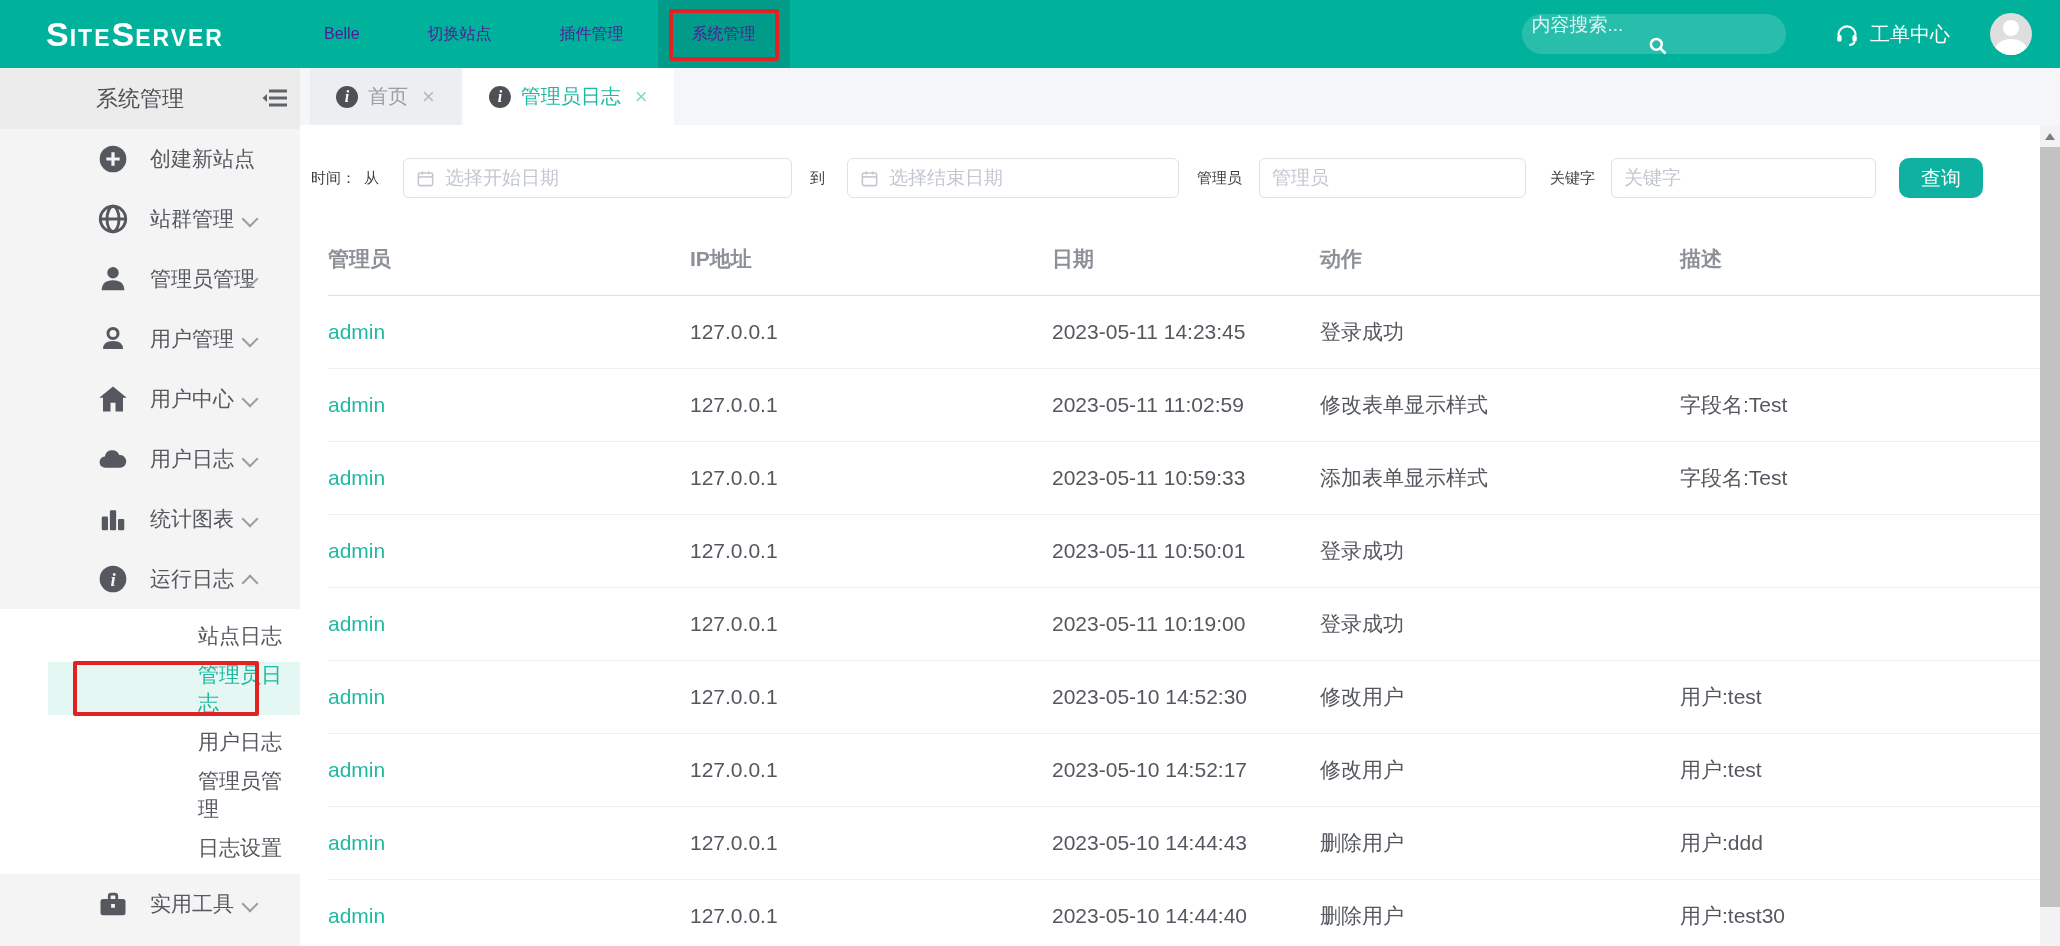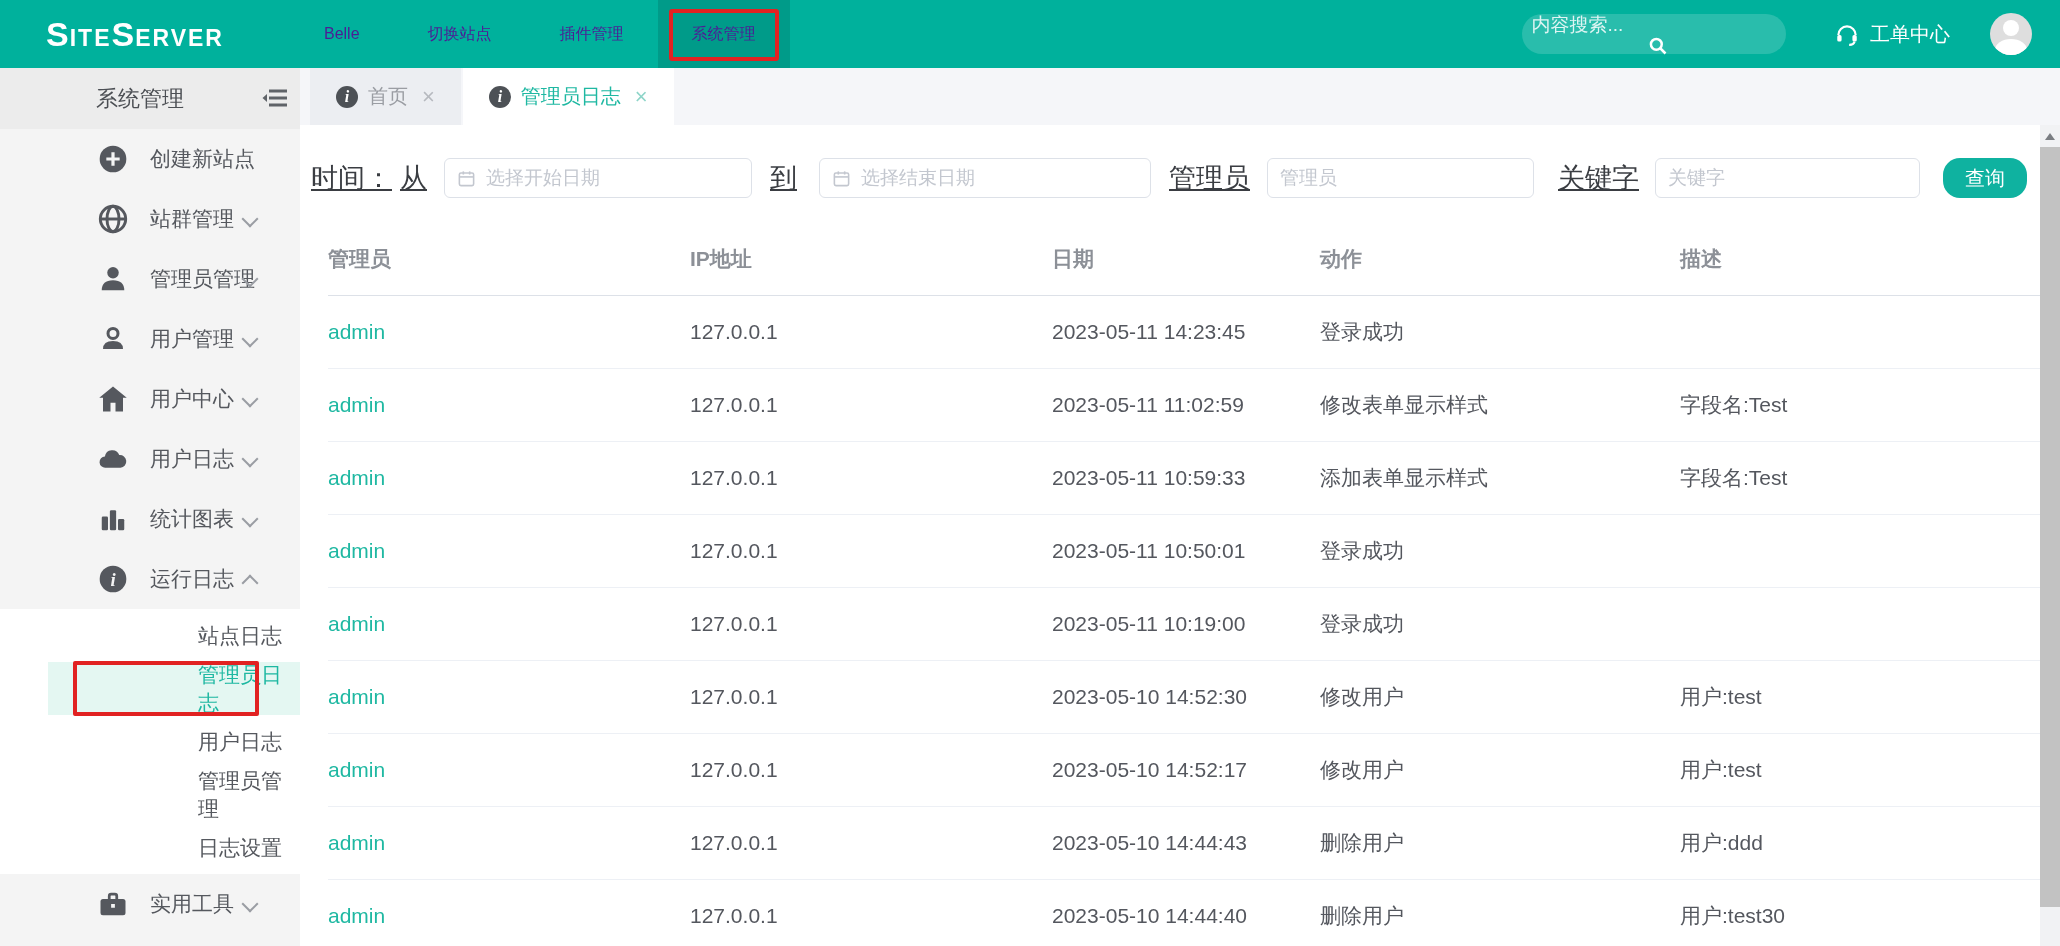--- a/index.html
+++ b/index.html
@@ -71,29 +71,29 @@
     font-family:"Liberation Serif","DejaVu Serif",serif; font-style:italic; font-weight:bold; font-size:16px; flex:none; }
   .tab .close { margin-left:14px; font-size:22px; line-height:1; }
   .tab.inactive .close { color:#b6b9bf; }
   .tab.active .close { color:#8ed5c9; }
 
   
   .content { position:absolute; left:300px; top:125px; width:1740px; height:821px; background:#fff; }
 
   .filterbar { position:absolute; left:0; top:33px; width:100%; height:40px;
     display:flex; align-items:center; }
-  .f-label { font-size:27px; color:#3a3d42; white-space:nowrap;text-decoration:underline; }
+  .f-label { font-size:15px; color:#3a3d42; white-space:nowrap; }
   .f-input { height:40px; border:1px solid #dde1e8; border-radius:6px; background:#fff;
     display:flex; align-items:center; padding:0 12px; }
   .f-input input { border:none; outline:none; font-size:19px; font-family:inherit;
     color:#55585e; width:100%; min-width:0; background:transparent; }
   .f-input input::placeholder { color:#c3c7cf; }
   .cal-icon { flex:none; margin-right:10px; }
   .query-btn { height:40px; width:84px; margin-left:23px; background:#0fb2a0; color:#fff;
-    border:none; border-radius:17px; font-size:20px; font-family:inherit; cursor:pointer; }
+    border:none; border-radius:10px; font-size:20px; font-family:inherit; cursor:pointer; }
 
   .table { position:absolute; left:28px; top:97px; width:1712px; }
   .t-head, .t-row { display:grid; grid-template-columns:362px 362px 268px 360px 1fr; align-items:center; }
   .t-head { height:74px; border-bottom:1px solid #dde1e8; }
   .t-head .th { font-size:21px; font-weight:bold; color:#8c9097; }
   .t-row { height:73px; border-bottom:1px solid #edf0f5; }
   .t-row .td { font-size:21px; color:#54575e; }
   .t-row .td.admin-link { color:#1fb8a2; cursor:pointer; }
 
   
@@ -294,21 +294,21 @@
       <span>管理员日志</span>
       <span class="close">×</span>
     </div>
   </div>
 
   <div class="content">
 
     <div class="filterbar">
       <span class="f-label" style="margin-left:11px;">时间：</span>
       <span class="f-label" style="margin-left:8px;">从</span>
-      <div class="f-input" style="margin-left:17px; width:308px;">
+      <div class="f-input" style="margin-left:24px; width:389px;">
         <span class="cal-icon">
           <svg width="19" height="19" viewBox="0 0 24 24" fill="none" stroke="#c3c7cf" stroke-width="2">
               <rect x="3" y="5" width="18" height="16" rx="2"></rect>
               <line x1="3" y1="10" x2="21" y2="10"></line>
               <line x1="8" y1="3" x2="8" y2="7"></line>
               <line x1="16" y1="3" x2="16" y2="7"></line>
             </svg>
         </span>
         <input type="text" placeholder="选择开始日期" style="">
       </div>

